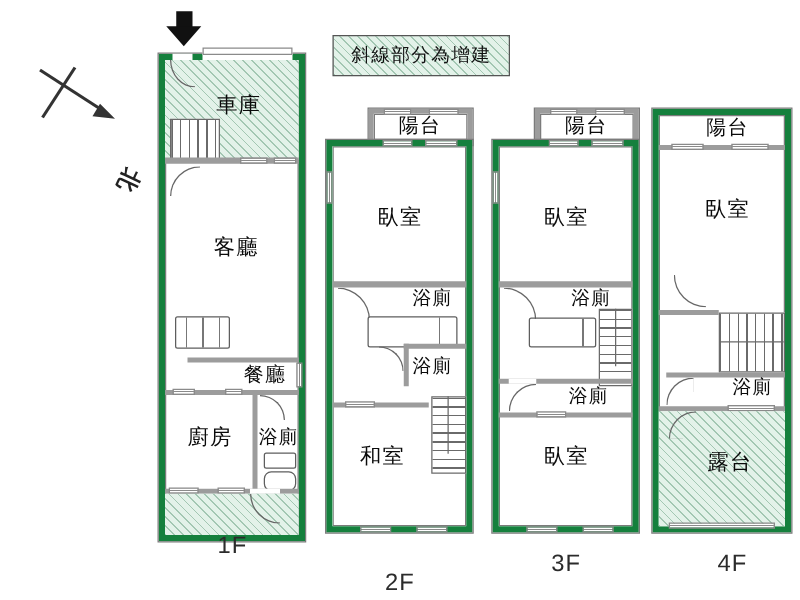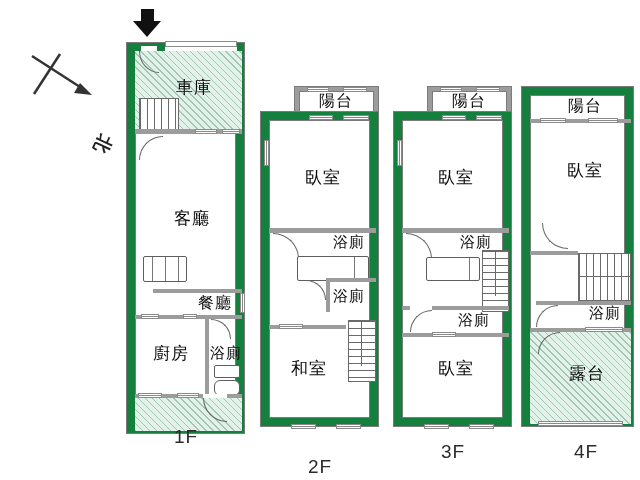--- a/index.html
+++ b/index.html
@@ -1,20 +1,20 @@
 <!DOCTYPE html>
 <html><head>
 <meta charset="utf-8">
 <style>
   html,body{margin:0;padding:0;background:#fff;}
   .canvas{position:relative;width:640px;height:480px;background:#fff;overflow:hidden;
           font-family:"Liberation Sans","DejaVu Sans",sans-serif;color:#111;}
   .abs{position:absolute;}
   
-  .plan{position:absolute;background:#fff;border:8px solid #15803d;outline:1px solid #7b7b7b;
+  .plan{position:absolute;background:#fff;border:5px solid #15803d;outline:1px solid #7b7b7b;
         box-shadow:inset 0 0 0 1px #7b7b7b;box-sizing:border-box;}
   .balcony{position:absolute;background:#fff;border:4px solid #9c9c9c;outline:1px solid #7b7b7b;
         box-shadow:inset 0 0 0 1px #7b7b7b;box-sizing:border-box;}
   .wall{position:absolute;background:#9c9c9c;}
   .hatch{background-color:#e3f2e9;
          background-image:repeating-linear-gradient(45deg,rgba(120,170,142,.6) 0 1px,transparent 1px 5px);}
   .gap{position:absolute;background:#fff;}
   .lab{position:absolute;transform:translate(-50%,-50%);font-size:17px;letter-spacing:1px;
        white-space:nowrap;color:#0a0a0a;z-index:5;}
   .lab.small{font-size:15px;}
@@ -57,34 +57,37 @@
       <line x1="46" y1="12" x2="20" y2="52" stroke="#333" stroke-width="2.5"></line>
     </svg>
     <span class="north">北</span>
   </div>
 
   <div>
     <div class="arrow-shaft"></div>
     <div class="arrow-head"></div>
   </div>
 
+  <div class="legend hatch">
+    <span>斜線部分為增建</span>
+  </div>
 
   <div class="plan" style="left:127px;top:43px;width:117px;height:390px;">
     <div class="abs hatch" style="left:0;top:0;width:107px;height:80px;"></div>
     <div class="gap" style="left:6px;top:-5px;width:16px;height:5px;"></div>
     <div class="gap" style="left:30px;top:-5px;width:72px;height:5px;"></div>
     <div class="abs" style="left:30px;top:-10px;width:72px;height:6px;background:#fff;border:1px solid #8a8a8a;box-sizing:border-box;"></div>
     <div class="arc bl" style="left:4px;top:0;width:20px;height:22px;"></div>
     <div class="stairs-h" style="left:4px;top:47px;width:40px;height:33px;"></div>
     <span class="lab" style="left:59px;top:36px;">車庫</span>
     <div class="wall" style="left:0;top:78px;width:107px;height:5px;"></div>
     <div class="win-h" style="left:60px;top:78px;width:22px;"></div>
     <div class="win-h" style="left:87px;top:78px;width:18px;"></div>
     <div class="arc tl" style="left:4px;top:85px;width:24px;height:24px;"></div>
-    <span class="lab" style="left:57px;top:150px;margin-top:17px;">客廳</span>
+    <span class="lab" style="left:57px;top:150px;">客廳</span>
     <div class="furn" style="left:8px;top:205px;width:44px;height:26px;background:linear-gradient(90deg,#fff 0 8px,#777 8px 9px,#fff 9px 21px,#777 21px 22px,#fff 22px 34px,#777 34px 35px,#fff 35px);"></div>
     <div class="wall" style="left:18px;top:238px;width:89px;height:4px;"></div>
     <div class="win-v" style="left:105px;top:242px;height:20px;"></div>
     <span class="lab" style="left:80px;top:252px;font-size:16px;">餐廳</span>
     <div class="wall" style="left:0;top:264px;width:107px;height:4px;"></div>
     <div class="win-h" style="left:6px;top:263px;width:18px;"></div>
     <div class="win-h" style="left:48px;top:263px;width:14px;"></div>
     <div class="wall" style="left:70px;top:268px;width:4px;height:78px;"></div>
     <div class="arc tr" style="left:76px;top:268px;width:20px;height:20px;"></div>
     <span class="lab" style="left:36px;top:302px;">廚房</span>

